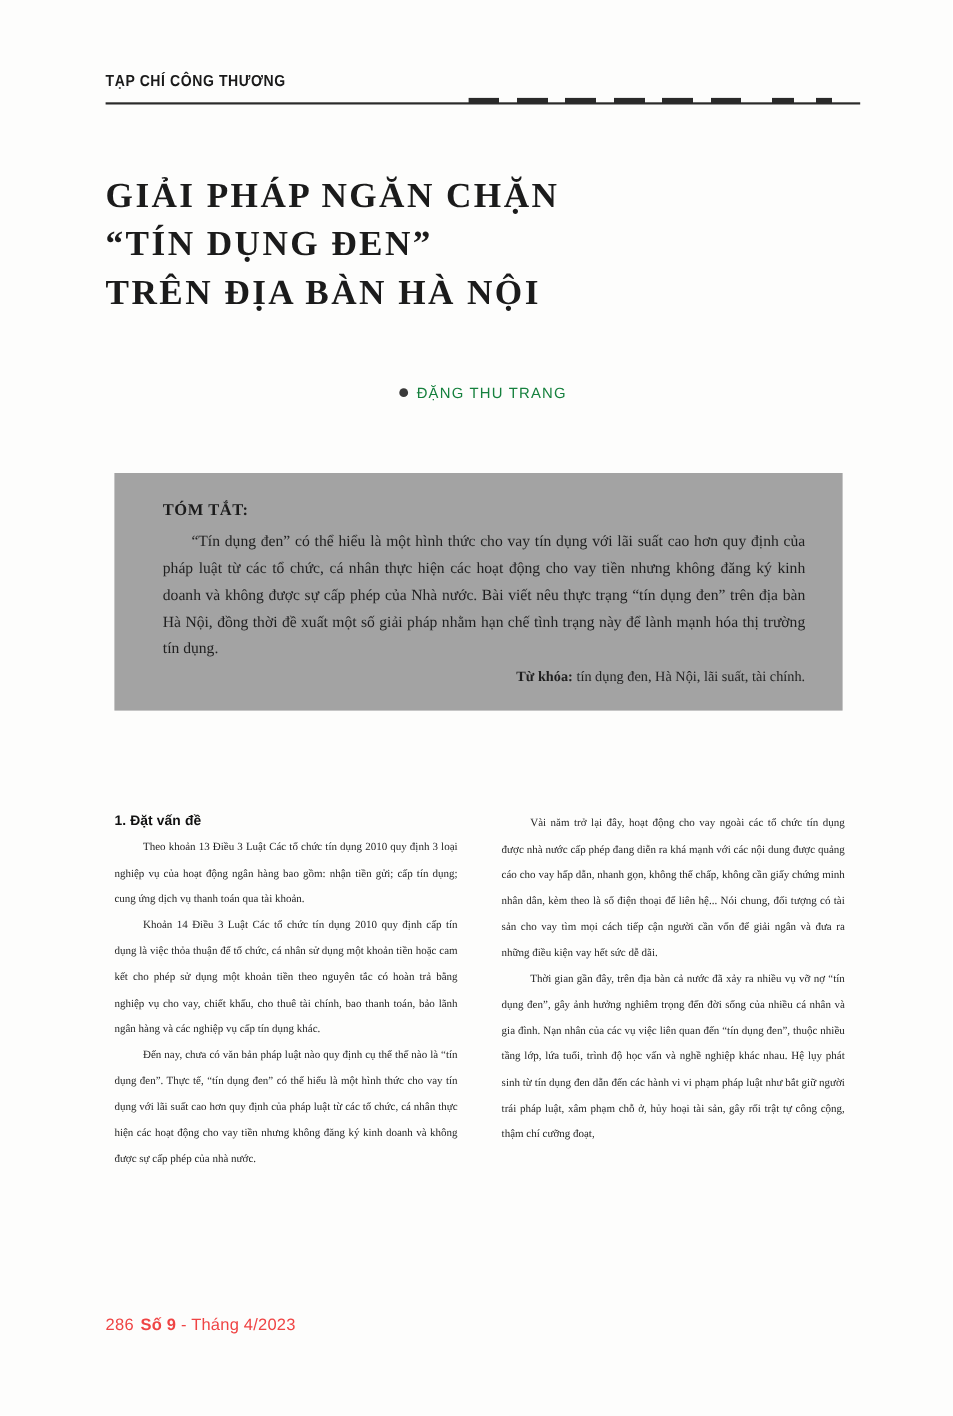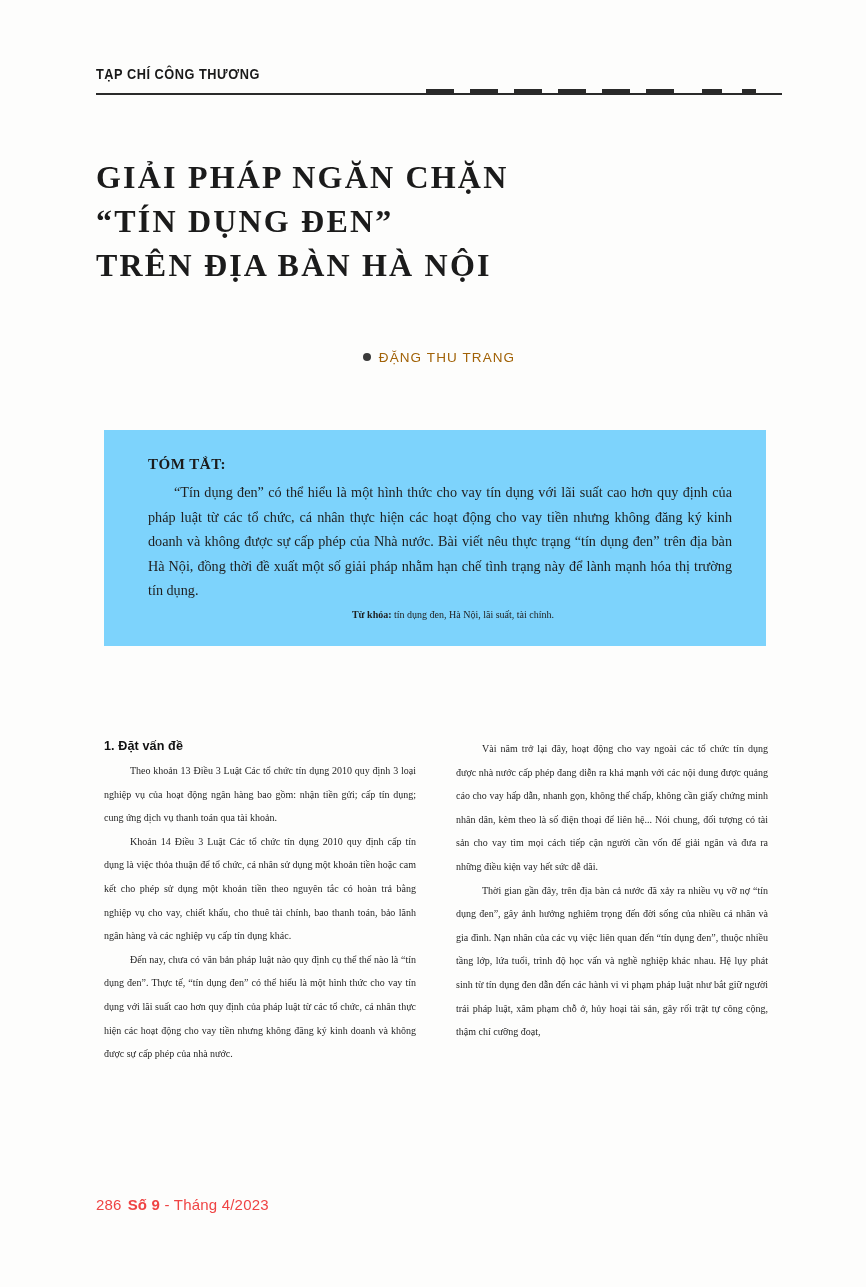--- a/index.html
+++ b/index.html
@@ -86,63 +86,63 @@
   
   .author-row {
     position: absolute;
     left: 96px;
     top: 350px;
     width: 686px;
     text-align: center;
     font-family: "Liberation Sans", "DejaVu Sans", sans-serif;
     font-size: 13.5px;
     letter-spacing: 1.1px;
-    color: #a16207;
+    color: #15803d;
     white-space: nowrap;
   }
   .author-bullet {
     display: inline-block;
     width: 8px;
     height: 8px;
     border-radius: 50%;
     background: #3a3a3a;
     margin-right: 8px;
     vertical-align: 1px;
   }
 
   
   .abstract {
     position: absolute;
     left: 104px;
     top: 430px;
     width: 662px;
     height: 216px;
-    background: #7dd3fc;
+    background: #a3a3a3;
     box-sizing: border-box;
     padding: 26px 34px 0 44px;
   }
   .abstract-heading {
     font-weight: bold;
     font-size: 15px;
     letter-spacing: 0.5px;
     margin-bottom: 7px;
     color: #1b1b1b;
   }
   .abstract-body {
     font-size: 14.2px;
     line-height: 24.5px;
     text-align: justify;
     text-indent: 26px;
     color: #1f1f1f;
     margin: 0;
   }
   .abstract-keywords {
-    font-size: 10px;
+    font-size: 13px;
     line-height: 24.5px;
-    text-align: center;
+    text-align: right;
     text-indent: 26px;
     color: #1f1f1f;
     margin: 0;
   }
   .abstract-keywords b { font-weight: bold; }
 
   
   .columns {
     position: absolute;
     left: 104px;

